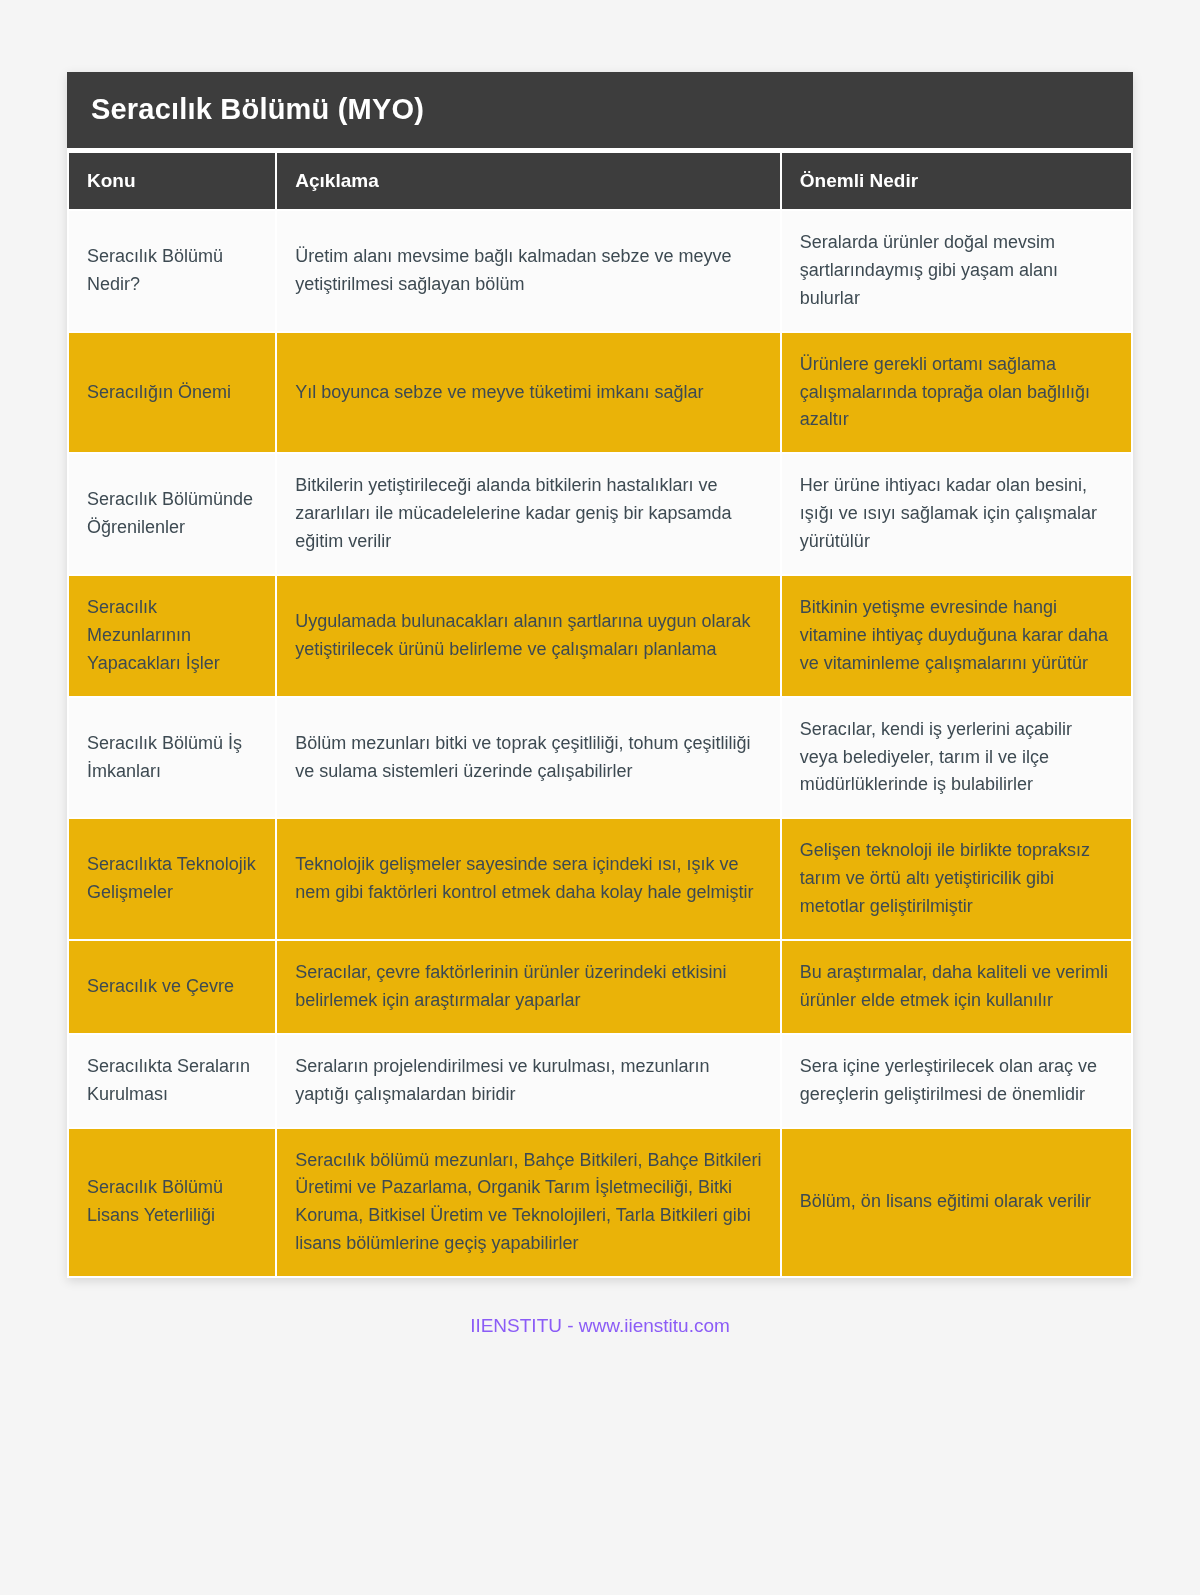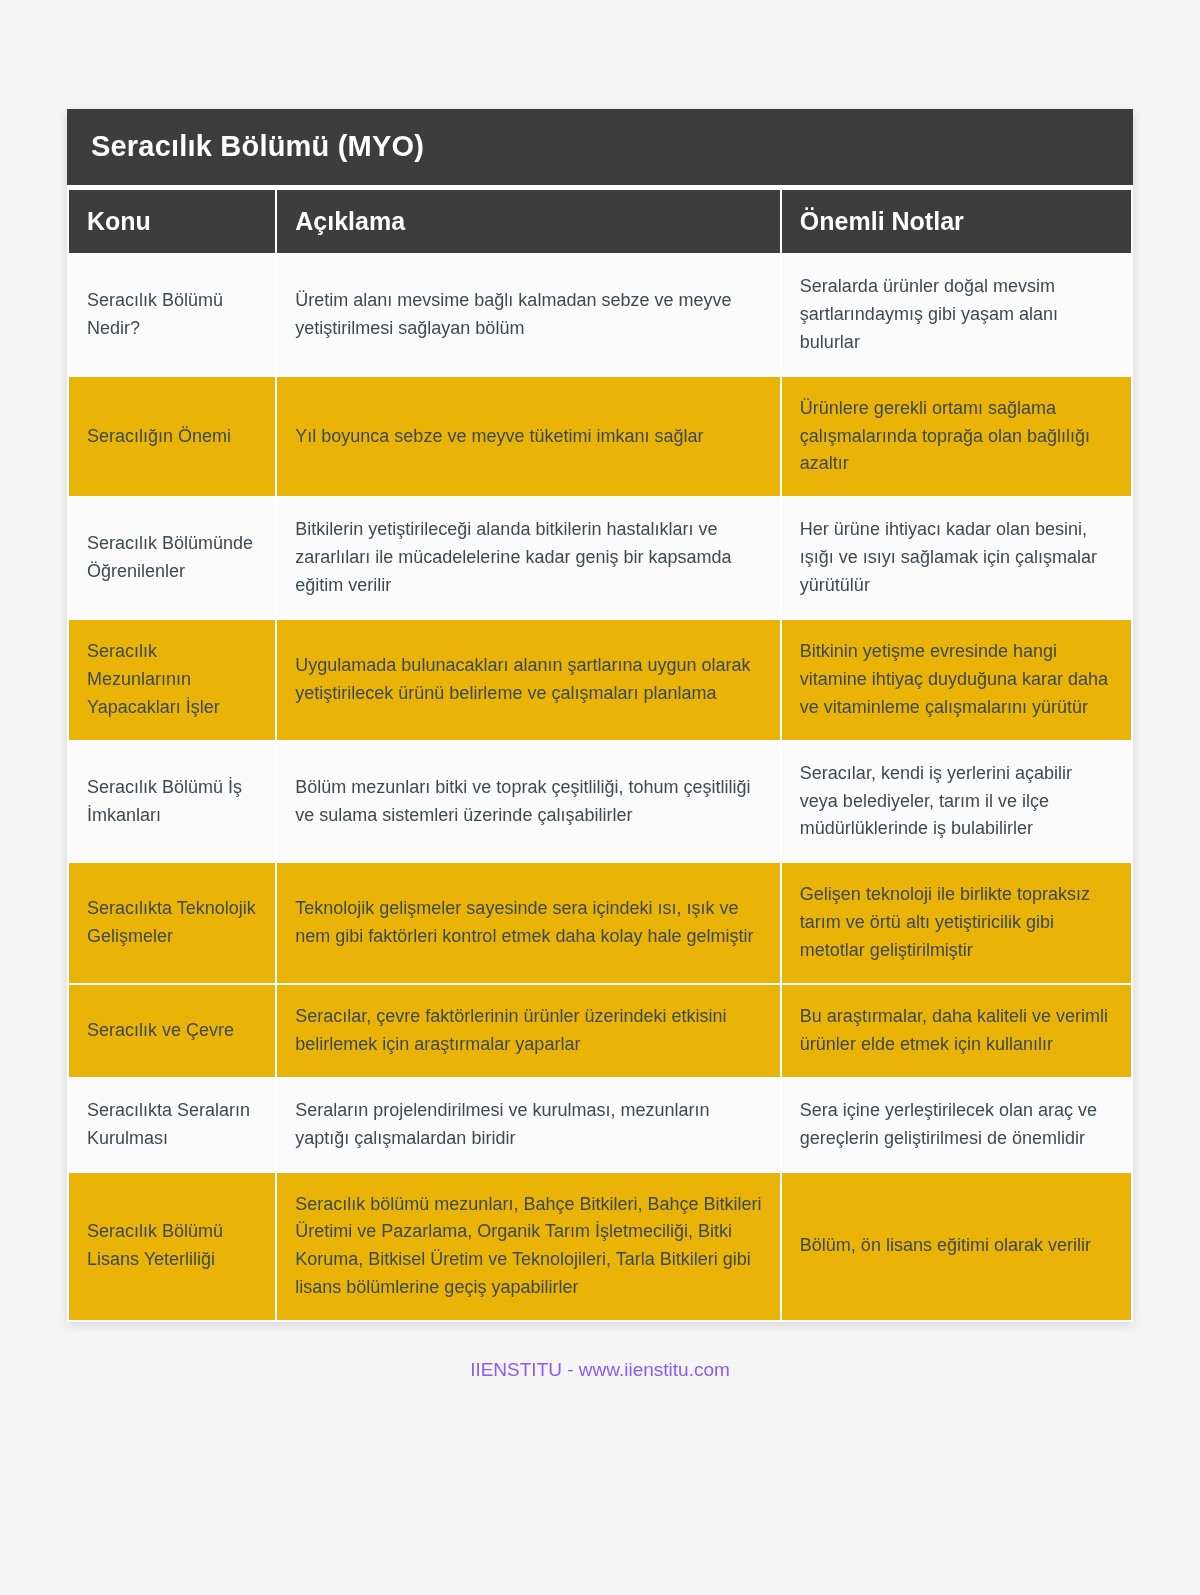--- a/index.html
+++ b/index.html
@@ -4,21 +4,21 @@
 <style>
   * { margin: 0; padding: 0; box-sizing: border-box; }
   html, body {
     width: 1200px;
     min-height: 1595px;
     background: #f5f5f5;
     font-family: "Liberation Sans", "DejaVu Sans", sans-serif;
   }
   .card {
     width: 1066px;
-    margin: 109px auto 0 auto;
+    margin: 72px auto 0 auto;
     background: #ffffff;
     box-shadow: 0 3px 10px rgba(0,0,0,0.13);
   }
   .title-bar {
     background: #3d3d3d;
     color: #ffffff;
     font-size: 29px;
     font-weight: bold;
     padding: 21px 24px 22px 24px;
     margin: 0 0 3px 0;
@@ -26,21 +26,21 @@
   }
   table.info-table {
     width: 100%;
     border-collapse: separate;
     border-spacing: 2px;
     background: #ffffff;
   }
   table.info-table th {
     background: #3d3d3d;
     color: #ffffff;
-    font-size: 25px;
+    font-size: 19px;
     font-weight: bold;
     text-align: left;
     padding: 17px 18px;
     vertical-align: middle;
   }
   table.info-table td {
     font-size: 18px;
     line-height: 1.55;
     color: #3d4a52;
     padding: 18px 18px;
@@ -69,21 +69,21 @@
   <table class="info-table">
     <colgroup>
       <col class="col-konu">
       <col class="col-aciklama">
       <col class="col-notlar">
     </colgroup>
     <thead>
       <tr>
         <th>Konu</th>
         <th>Açıklama</th>
-        <th>Önemli Notlar</th>
+        <th>Önemli Nedir</th>
       </tr>
     </thead>
     <tbody id="table-body">
         <tr class="row-odd">
           <td>Seracılık Bölümü Nedir?</td>
           <td>Üretim alanı mevsime bağlı kalmadan sebze ve meyve yetiştirilmesi sağlayan bölüm</td>
           <td>Seralarda ürünler doğal mevsim şartlarındaymış gibi yaşam alanı bulurlar</td>
         </tr>
         <tr class="row-even">
           <td>Seracılığın Önemi</td>

